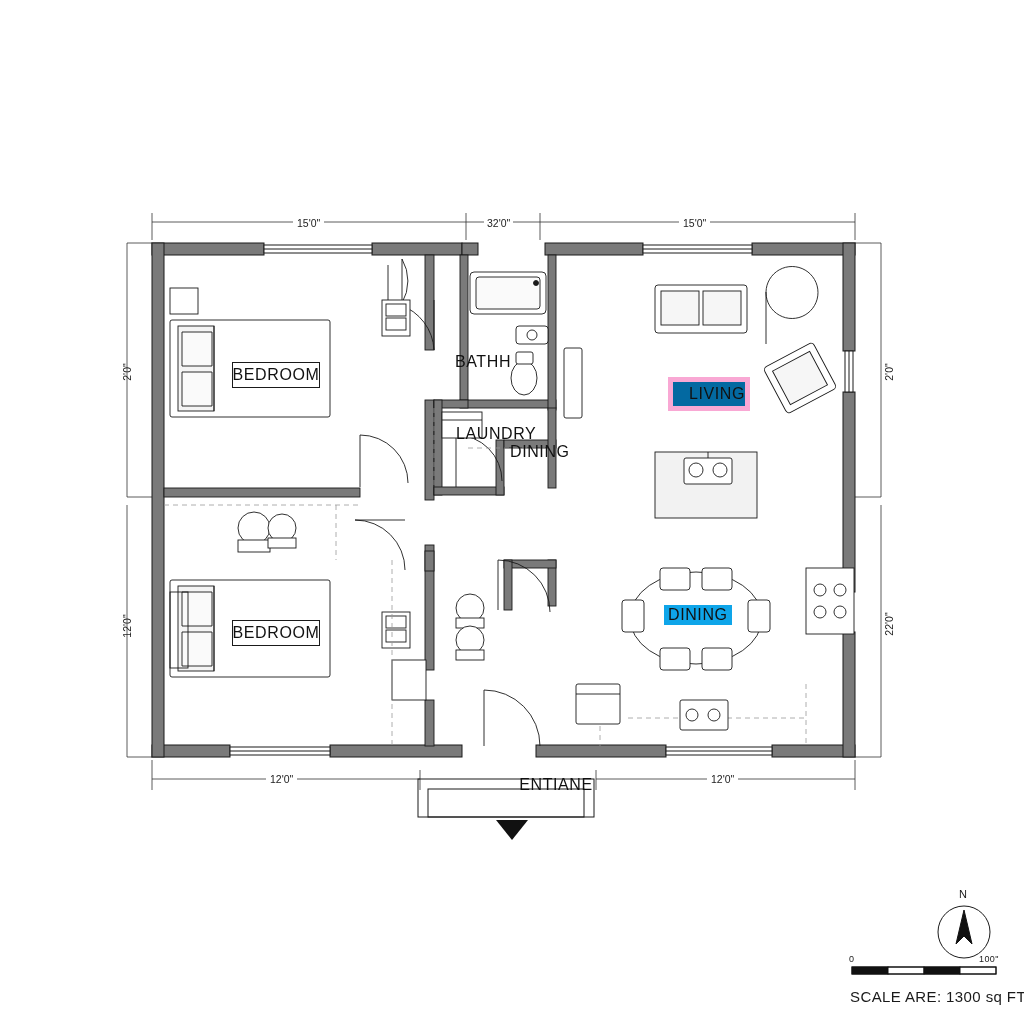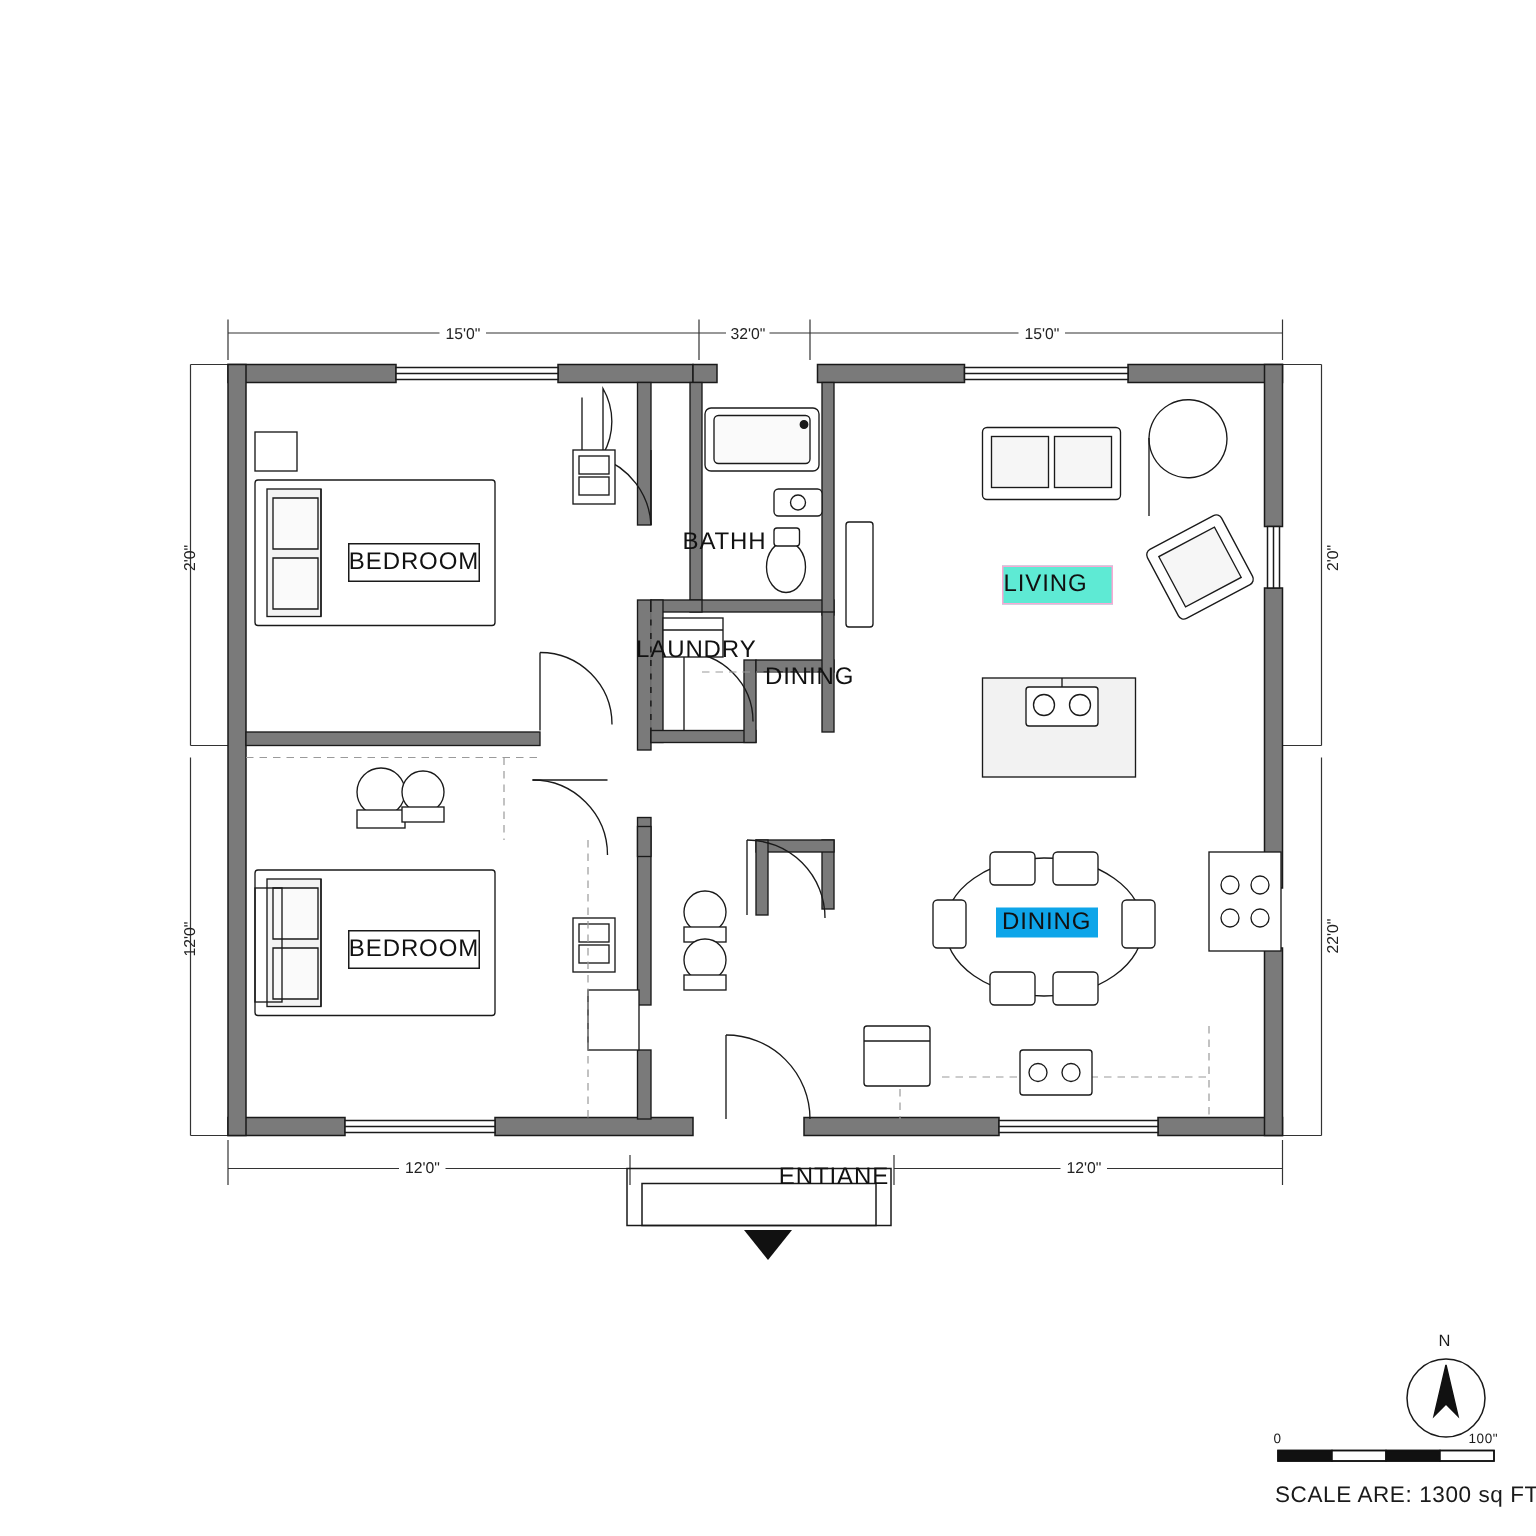--- a/index.html
+++ b/index.html
@@ -254,29 +254,29 @@
   </div>
 
   <div class="abs" style="left:232px;top:620px;width:86px;height:24px;border:1px solid #1a1a1a;background:#ffffff;display:flex;align-items:center;justify-content:center;">
     <span class="roomlbl">BEDROOM</span>
   </div>
 
   <div class="abs" style="left:455px;top:353px;display:flex;align-items:center;">
     <span class="roomlbl">BATHH</span>
   </div>
 
-  <div class="abs" style="left:424px;top:425px;display:flex;align-items:flex-end;">
+  <div class="abs" style="left:456px;top:425px;display:flex;align-items:flex-end;">
     <span class="roomlbl">LAUNDRY</span>
   </div>
 
   <div class="abs" style="left:510px;top:443px;display:flex;align-items:center;">
     <span class="roomlbl">DINING</span>
   </div>
 
-  <div class="abs" style="left:668px;top:377px;width:72px;height:24px;border:1px solid #f9a8d4;background:#5eead4;display:flex;align-items:center;justify-content:flex-start;">
+  <div class="abs" style="left:668px;top:377px;width:72px;height:24px;border:5px solid #f9a8d4;background:#0369a1;display:flex;align-items:center;justify-content:flex-end;">
     <span class="roomlbl">LIVING</span>
   </div>
 
   <div class="abs" style="left:664px;top:605px;display:flex;align-items:center;justify-content:center;background:#0ea5e9;padding:1px 4px;">
     <span class="roomlbl">DINING</span>
   </div>
 
   <div class="abs" style="left:496px;top:773px;width:120px;height:24px;display:flex;align-items:center;justify-content:center;">
     <span class="roomlbl">ENTIANE</span>
   </div>

